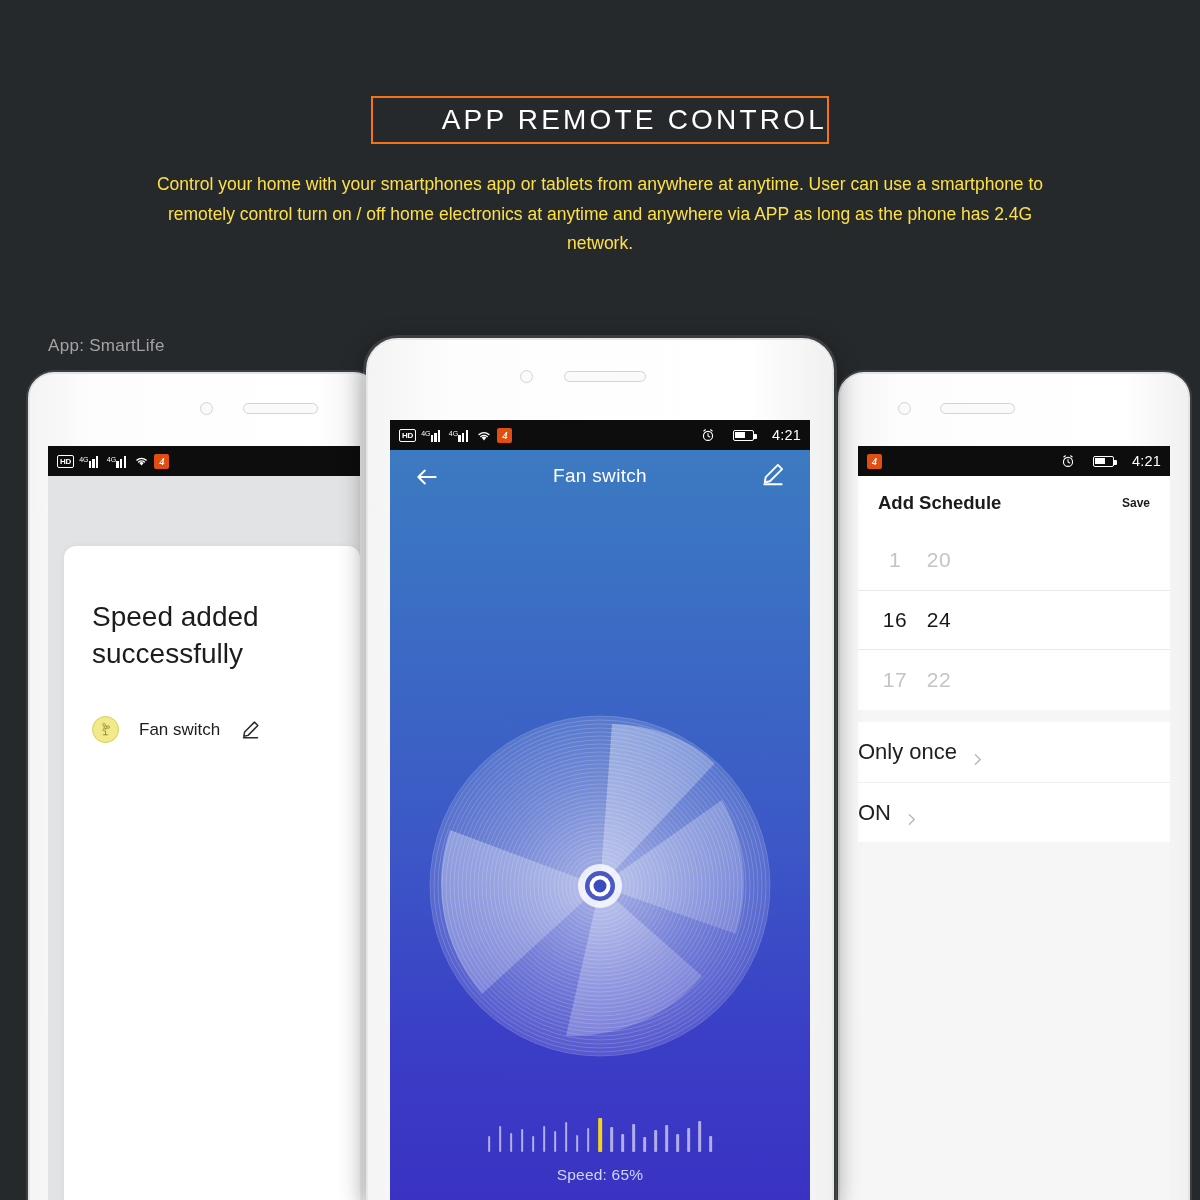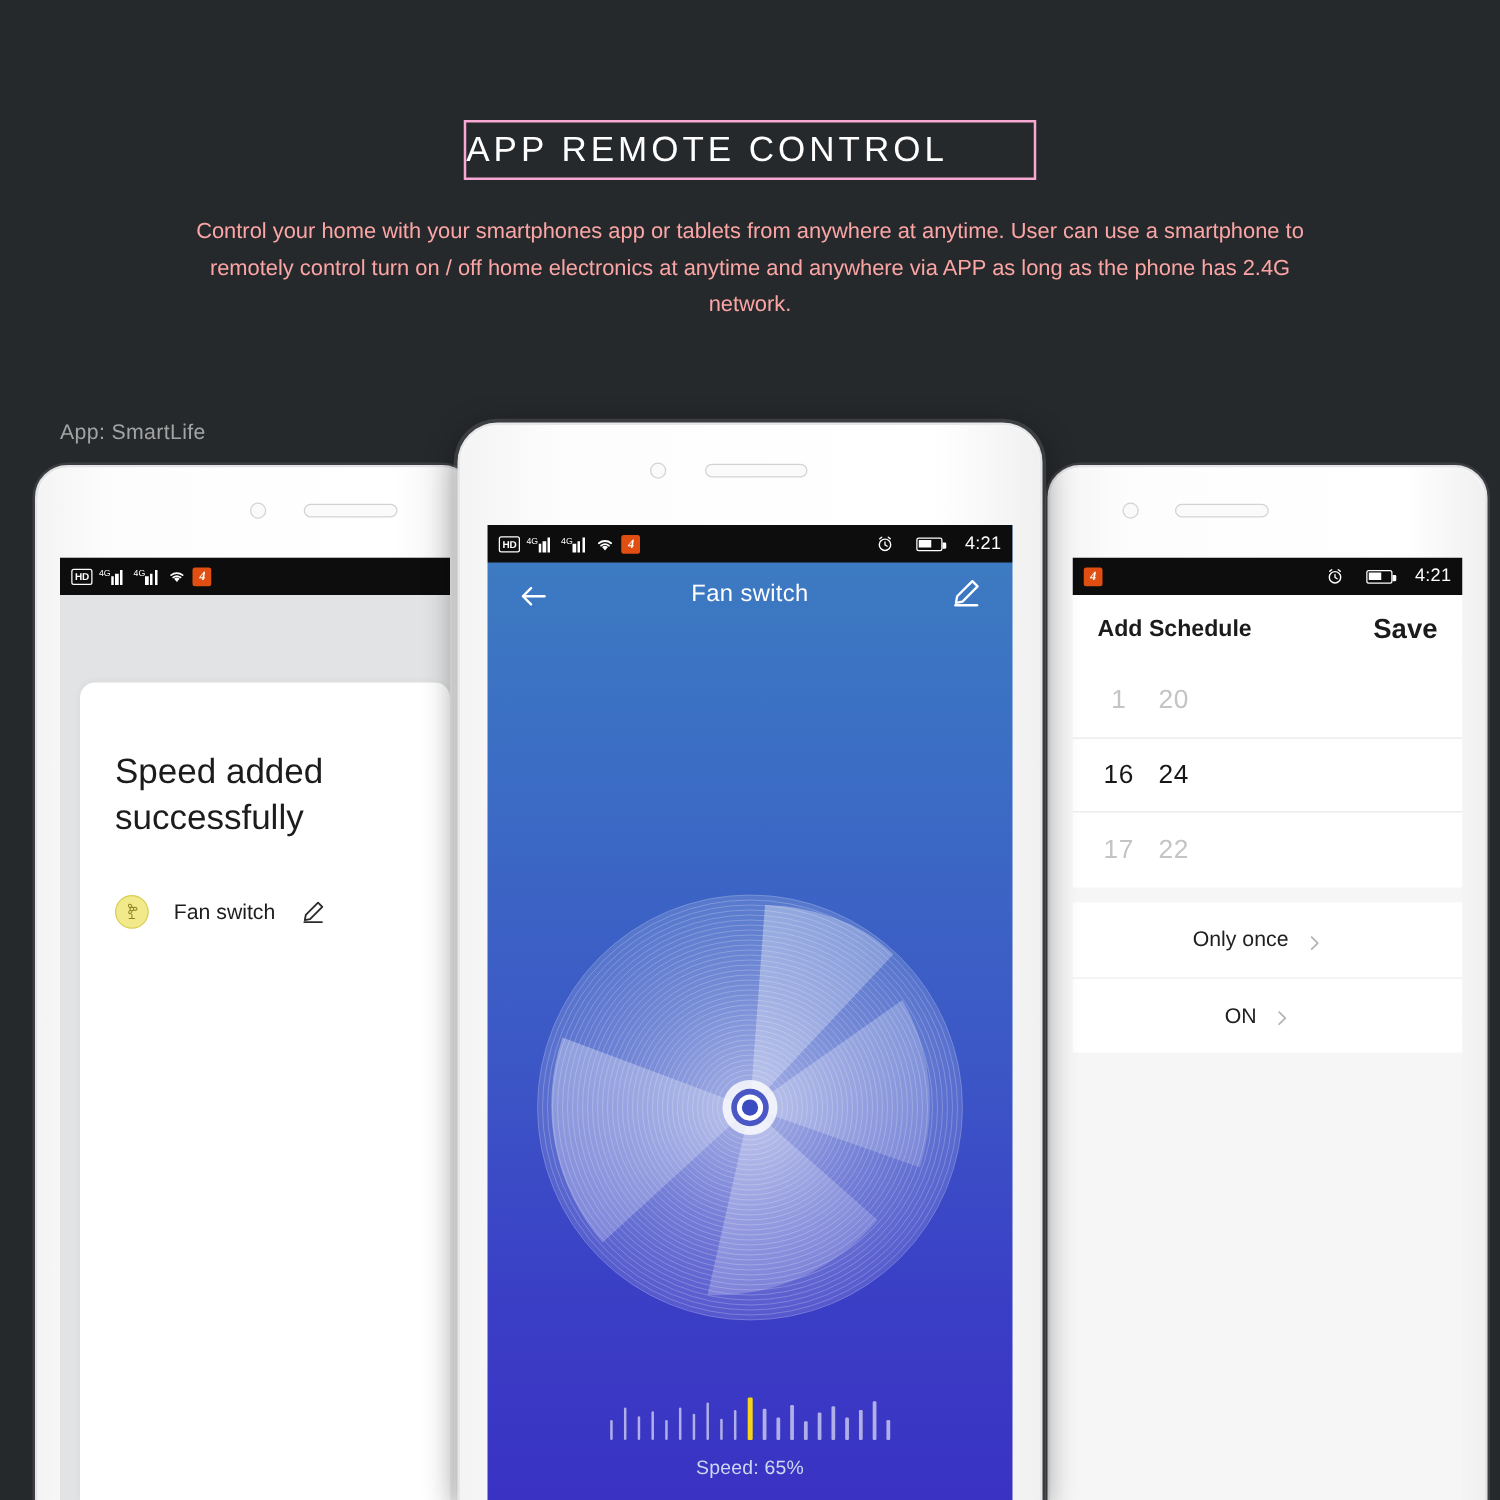--- a/index.html
+++ b/index.html
@@ -7,30 +7,30 @@
   body {
     background:#26292c;
     font-family:"Liberation Sans", sans-serif;
     overflow:hidden;
     position:relative;
   }
 
   
   .title-box{
     position:absolute; left:371px; top:96px; width:458px; height:48px;
-    border:2px solid #f9a8d4;
-    display:flex; align-items:center; justify-content:flex-start;
+    border:2px solid #f97316;
+    display:flex; align-items:center; justify-content:flex-end;
   }
   .title-text{
     color:#ffffff; font-size:28px; letter-spacing:3.2px; font-weight:400;
     white-space:nowrap;
   }
   .desc{
     position:absolute; left:140px; top:170px; width:920px;
-    text-align:center; color:#fca5a5; font-size:17.5px; line-height:29.5px;
+    text-align:center; color:#fde047; font-size:17.5px; line-height:29.5px;
     font-family:"Liberation Sans", sans-serif;
   }
   .app-label{
     position:absolute; left:48px; top:336px;
     color:#a3a3a3; font-size:17px; letter-spacing:.3px;
   }
 
   
   .phone{
     position:absolute;
@@ -143,38 +143,38 @@
   #phone-right .speaker{ left:100px; top:29px; width:75px; }
   #phone-right .screen{
     left:18px; top:72px; right:18px; bottom:0;
     background:#f6f6f6;
   }
   .sched-header{
     position:absolute; left:0; right:0; top:30px; height:54px;
     background:#fff; display:flex; align-items:center; padding:0 20px;
   }
   .sched-title{ font-size:18.5px; font-weight:700; color:#1b1b1b; }
-  .sched-save{ margin-left:auto; font-size:22px; font-weight:700; color:#1b1b1b; }
+  .sched-save{ margin-left:auto; font-size:12px; font-weight:700; color:#1b1b1b; }
   .picker{
     position:absolute; left:0; right:0; top:84px; height:180px;
     background:#fff;
   }
   .picker-row{
     position:absolute; left:0; right:0; height:60px;
     display:flex; align-items:center; justify-content:flex-start;
     padding-left:24px; gap:18px;
     font-size:21px; color:#c4c4c4; letter-spacing:.5px;
   }
   .picker-row.sel{ color:#171717; border-top:1px solid #e9e9e9; border-bottom:1px solid #e9e9e9; }
   .picker-row span{ display:inline-block; min-width:26px; text-align:center; }
   .opt-row{
     position:absolute; left:0; right:0; height:60px; background:#fff;
-    display:flex; align-items:center; justify-content:center;
+    display:flex; align-items:center; justify-content:flex-start;
     padding-right:16px; gap:14px;
-    font-size:17px; color:#202020;
+    font-size:22px; color:#202020;
   }
   .opt-row.sep{ border-top:1px solid #efefef; }
   .chev{ width:13px; height:13px; }
 
   
   #phone-center{
     left:366px; top:338px; width:468px; height:864px;
     border-radius:32px 32px 0 0;
     border:2px solid #e6e7e9;
     box-shadow:0 0 0 3px rgba(255,255,255,.12), 0 6px 26px rgba(0,0,0,.45);

